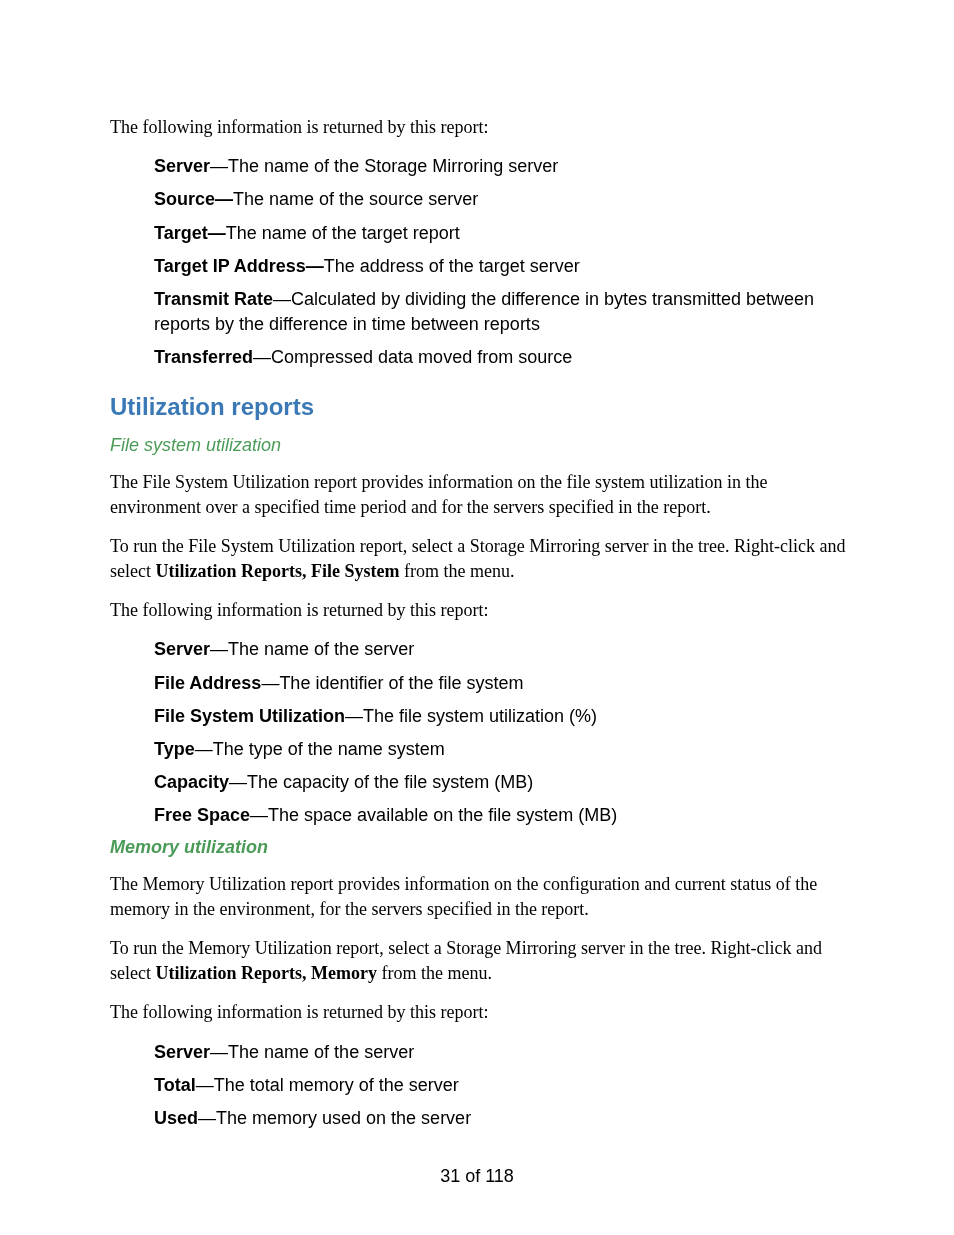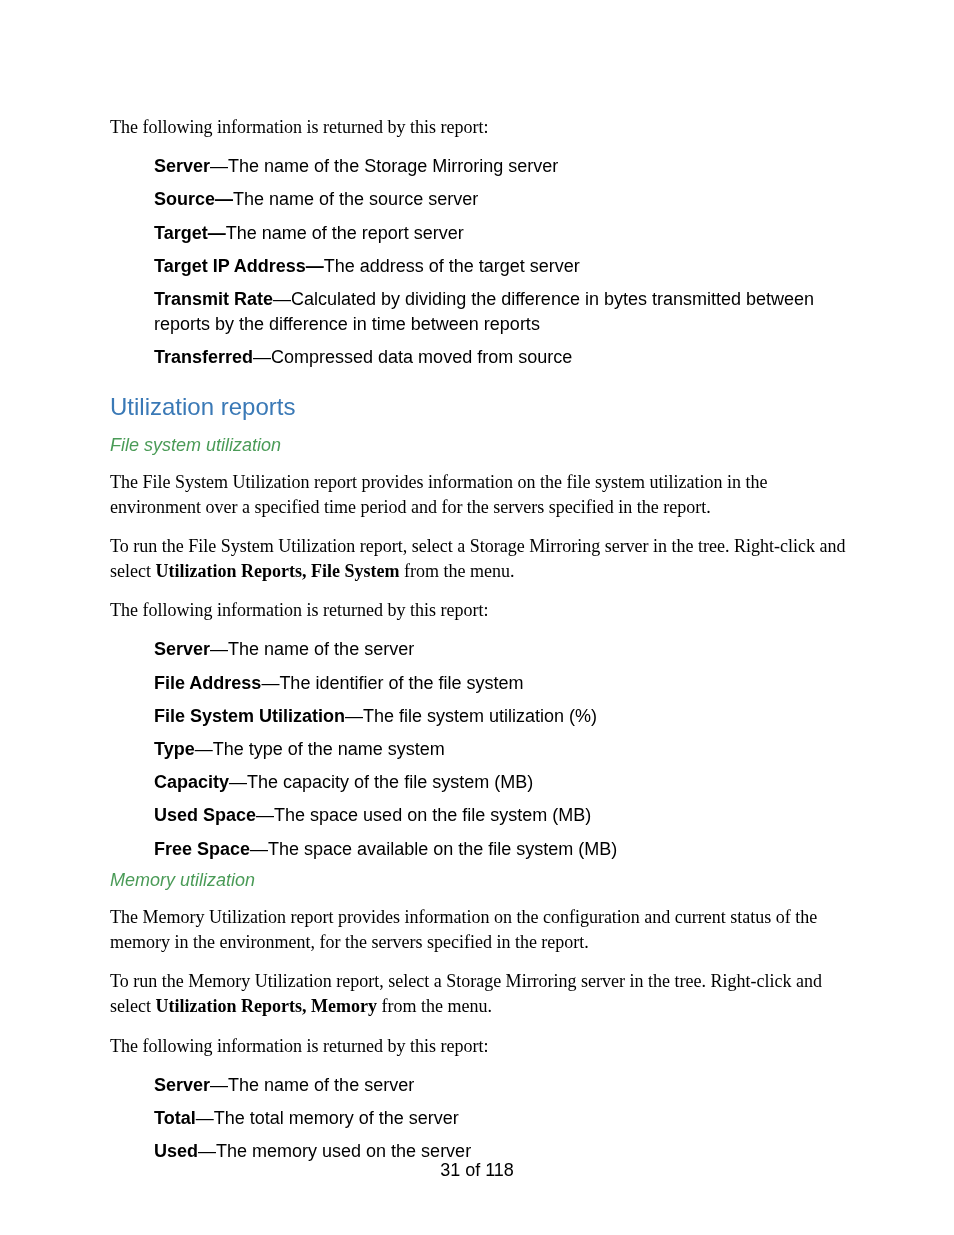--- a/index.html
+++ b/index.html
@@ -29,51 +29,51 @@
   .def-item {
     line-height: 1.4;
     margin-bottom: 8px;
   }
   .def-item .term {
     font-weight: bold;
   }
   h2.section-heading {
     color: #3a79b6;
     font-size: 24px;
-    font-weight: normal;
+    font-weight: bold;
     margin: 22px 0 14px 0;
   }
   h3.sub-heading {
     color: #4a9b57;
     font-style: italic;
     font-size: 18px;
     font-weight: normal;
     margin: 14px 0 14px 0;
   }
   .bold-run { font-weight: bold; }
   .page-number {
     position: absolute;
-    bottom: 54px;
+    bottom: 48px;
     left: 0;
     width: 100%;
     text-align: center;
     font-size: 18px;
   }
 </style>
 </head>
 <body>
 
 <div class="page">
 
   <p>The following information is returned by this report:</p>
 
   <div class="def-list">
       <div class="def-item"><span class="term">Server</span><span>—The name of the Storage Mirroring server</span></div>
       <div class="def-item"><span class="term">Source—</span><span>The name of the source server</span></div>
-      <div class="def-item"><span class="term">Target—</span><span>The name of the report server</span></div>
+      <div class="def-item"><span class="term">Target—</span><span>The name of the target report</span></div>
       <div class="def-item"><span class="term">Target IP Address—</span><span>The address of the target server</span></div>
       <div class="def-item"><span class="term">Transmit Rate</span><span>—Calculated by dividing the difference in bytes transmitted between reports by the difference in time between reports</span></div>
       <div class="def-item"><span class="term">Transferred</span><span>—Compressed data moved from source</span></div>
     </div>
 
   <h2 class="section-heading">Utilization reports</h2>
 
   <h3 class="sub-heading">File system utilization</h3>
 
   <p>The File System  Utilization report provides information on the file system utilization in the environment over a specified time period and for the servers specified in the report.</p>
@@ -83,25 +83,24 @@
   </p>
 
   <p>The following information is returned by this report:</p>
 
   <div class="def-list" style="margin-bottom:4px;">
       <div class="def-item"><span class="term">Server</span><span>—The name of the server</span></div>
       <div class="def-item"><span class="term">File Address</span><span>—The identifier of the file system</span></div>
       <div class="def-item"><span class="term">File System Utilization</span><span>—The file system utilization (%)</span></div>
       <div class="def-item"><span class="term">Type</span><span>—The type of the name system</span></div>
       <div class="def-item"><span class="term">Capacity</span><span>—The capacity of the file system (MB)</span></div>
-      <div class="def-item"><span class="term">Used Space</span><span>—The space used on the file system (MB)</span></div>
       <div class="def-item"><span class="term">Free Space</span><span>—The space available on the file system (MB)</span></div>
     </div>
 
-  <h3 class="sub-heading" style="margin-top:0;">Memory utilization</h3>
+  <h3 class="sub-heading" style="margin-top:0;font-weight:bold;">Memory utilization</h3>
 
   <p>The Memory Utilization report provides information on the configuration and current status of the memory in the environment, for the servers specified in the report.</p>
 
   <p>
     <span>To run the Memory Utilization report, select a Storage Mirroring server in the tree. Right-click and select </span><span class="bold-run">Utilization Reports, Memory</span><span> from the menu.</span>
   </p>
 
   <p>The following information is returned by this report:</p>
 
   <div class="def-list">

